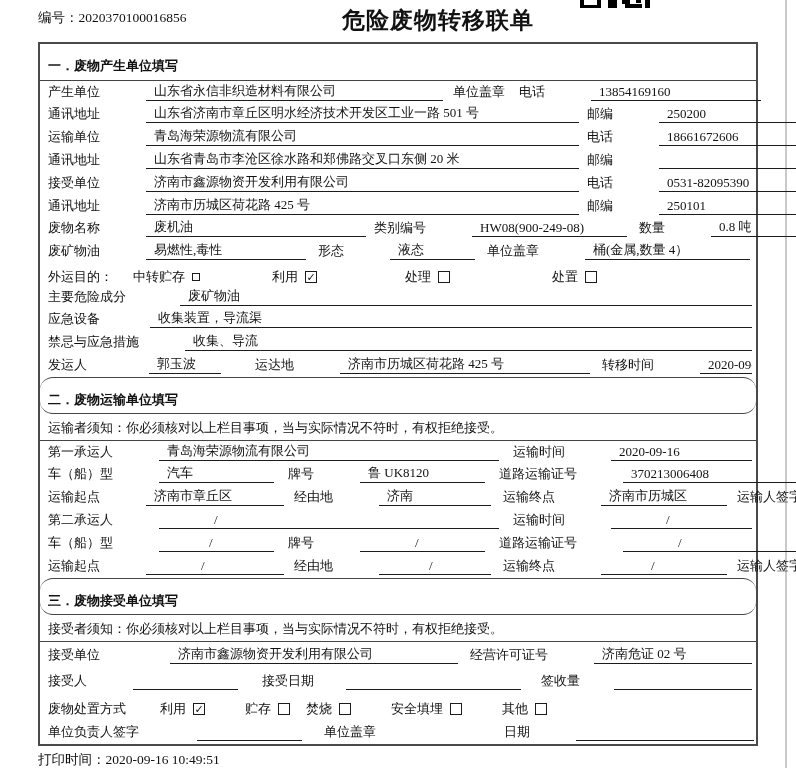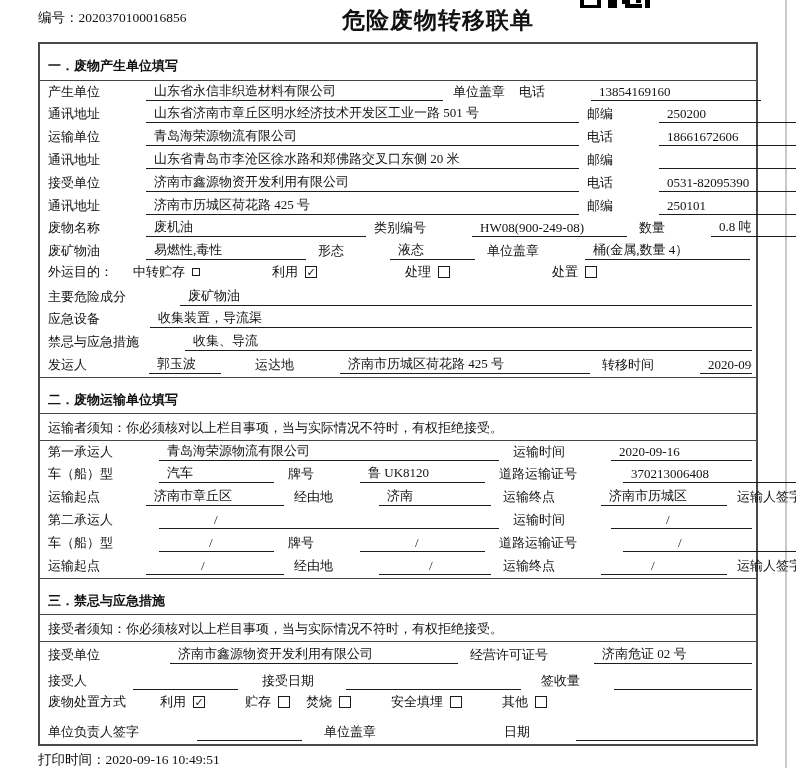--- a/index.html
+++ b/index.html
@@ -17,31 +17,31 @@
   .doc-title  { position:absolute; left:0; right:0; top:5px; text-align:center; font-size:23px; font-weight:bold; letter-spacing:1px; transform:translateX(40px); }
   .qr { position:absolute; left:580px; top:0; }
 
   .main-box {
     position:absolute; left:38px; top:42px; width:720px; height:704px;
     border:2px solid #4a4a4a;
     display:flex; flex-direction:column;
     font-size:13px;
   }
   .sec-h { font-weight:bold; font-size:13px; padding:13px 8px 3px 8px; border-bottom:1.5px solid #454545; height:38px; }
-  .sec-h.bt { border-top:1.5px solid #454545; }
+  .sec-h.bt { border-top:1.5px solid #454545;border-radius:13px; }
   .notice { padding:5px 8px; border-bottom:1.5px solid #454545; height:27px; white-space:nowrap; }
 
   .row { display:flex; align-items:flex-end; height:24px; padding:0 2px 3px 0; }
   .row.tall { height:27px; }
   .lbl { white-space:nowrap; padding-left:8px; padding-right:6px; flex:0 0 auto; }
   .ul { border-bottom:1px solid #1c1c1c; padding-left:8px; white-space:nowrap; overflow:hidden; flex:0 0 auto;margin-left:40px; }
   .fill { flex:1 1 auto; margin-right:2px; }
   .spacer { flex:1 1 auto; }
 
-  .optrow { align-items:flex-start; padding-bottom:0;font-family:Liberation Serif, serif; }
+  .optrow { align-items:flex-end; padding-bottom:0;font-family:Liberation Serif, serif; }
   .opt { display:flex; align-items:center; white-space:nowrap; }
   .cb { width:12px; height:12px; border:1px solid #1c1c1c; margin-left:7px; font-size:11px; line-height:11px; text-align:center; display:inline-block; flex:0 0 auto; }
   .cb-sm { width:8px; height:8px; }
 
   .footer { position:absolute; left:38px; top:751px; font-size:13.5px; white-space:nowrap; }
 </style>
 </head>
 <body>
 
 <div class="page">
@@ -230,21 +230,21 @@
       <span class="lbl">运输起点</span>
       <span class="ul" style="width:138px;padding-left:55px">/</span>
       <span class="lbl" style="padding-left:10px">经由地</span>
       <span class="ul" style="width:112px;padding-left:50px">/</span>
       <span class="lbl" style="padding-left:12px">运输终点</span>
       <span class="ul" style="width:126px;padding-left:50px">/</span>
       <span class="lbl" style="padding-left:10px">运输人签字</span>
       <span class="ul fill" style="padding-left:40px">/</span>
     </div>
 
-    <div class="sec-h bt">三．禁忌与应急措施</div>
+    <div class="sec-h bt">三．废物接受单位填写</div>
     <div class="notice">接受者须知：你必须核对以上栏目事项，当与实际情况不符时，有权拒绝接受。</div>
 
     <div class="row tall">
       <span class="lbl" style="padding-right:30px">接受单位</span>
       <span class="ul" style="width:288px">济南市鑫源物资开发利用有限公司</span>
       <span class="lbl" style="padding-left:12px">经营许可证号</span>
       <span class="ul fill">济南危证 02 号</span>
     </div>
 
     <div class="row tall">

